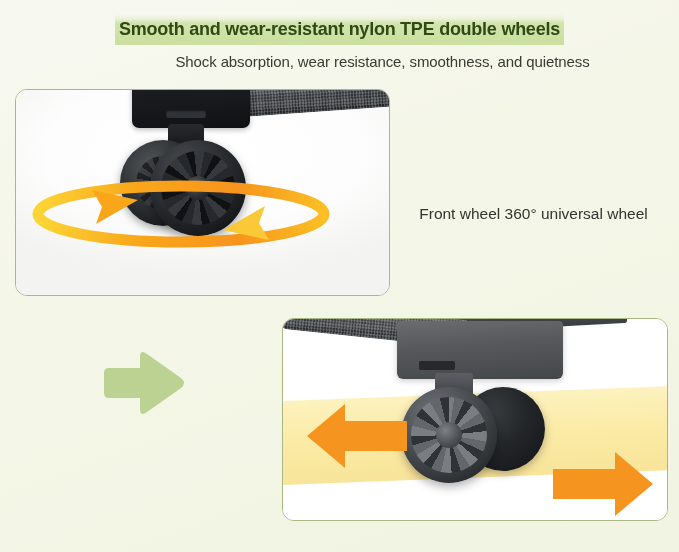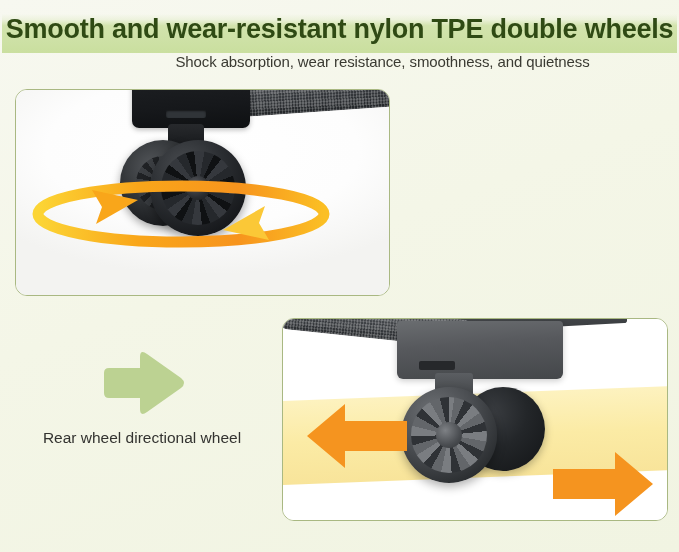--- a/index.html
+++ b/index.html
@@ -31,26 +31,26 @@
   .title-wrap {
     position: absolute;
     left: 0;
     top: 14px;
     width: 679px;
     text-align: center;
     line-height: 0;
   }
   .title {
     display: inline-block;
-    font-size: 27px;
+    font-size: 18px;
     font-weight: bold;
     color: #2f4a14;
     letter-spacing: -0.25px;
     line-height: 28px;
-    padding: 1px 4px 10px 4px;
+    padding: 1px 4px 2px 4px;
     background: linear-gradient(to bottom,
        rgba(208,226,170,0) 0%,
        rgba(208,226,170,0.25) 14%,
        rgba(204,224,162,0.85) 30%,
        rgba(200,222,156,0.95) 92%,
        rgba(200,222,156,0.95) 100%);
     white-space: nowrap;
   }
   .subtitle {
     position: absolute;
@@ -410,27 +410,27 @@
             <stop offset="100%" stop-color="#fbbf24"></stop>
           </linearGradient>
         </defs>
         <ellipse cx="155" cy="36" rx="143" ry="28" fill="none" stroke="url(#orGrad)" stroke-width="11"></ellipse>
         <path d="M66 12 L112 22 L70 46 L76 29 Z" fill="#f9a61a"></path>
         <path d="M243 62 L197 52 L239 28 L233 45 Z" fill="#fbc837"></path>
       </svg>
     </div>
   </div>
 
+  <div class="callout-360-label">Front wheel 360° universal wheel</div>
 
   <div class="callout-rear">
     <svg class="arrow-green" width="90" height="70" viewBox="0 0 90 70">
       <path d="M6 25 Q6 20 11 20 L42 20 L42 9 Q42 1 49 6 L83 30 Q89 35 83 40 L49 64 Q42 69 42 61 L42 50 L11 50 Q6 50 6 45 Z" fill="#bcd292"></path>
     </svg>
   </div>
-  <div class="callout-rear-label">Rear wheel directional wheel</div>
 
   <div class="panel panel-bottom">
     <div class="photo">
       <div class="bp-bg"></div>
       <div class="bp-band"></div>
       <div class="bp-top-edge"></div>
       <div class="bp-strip"></div>
       <div class="bp-base"></div>
       <div class="bp-neck"></div>
       <div class="bp-wheel-back"></div>

